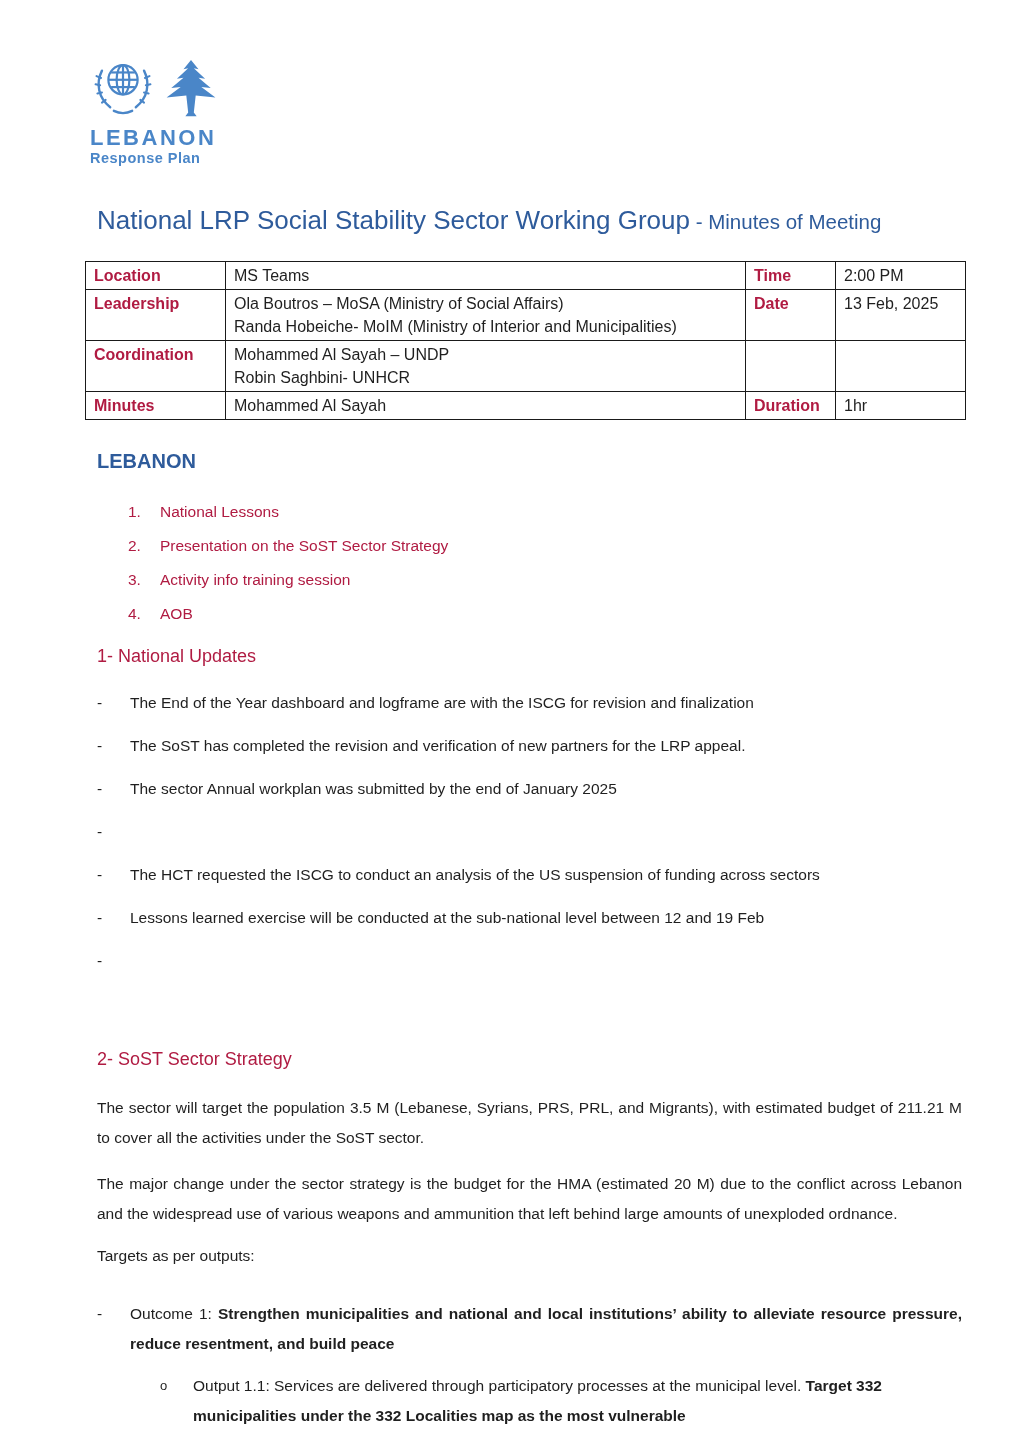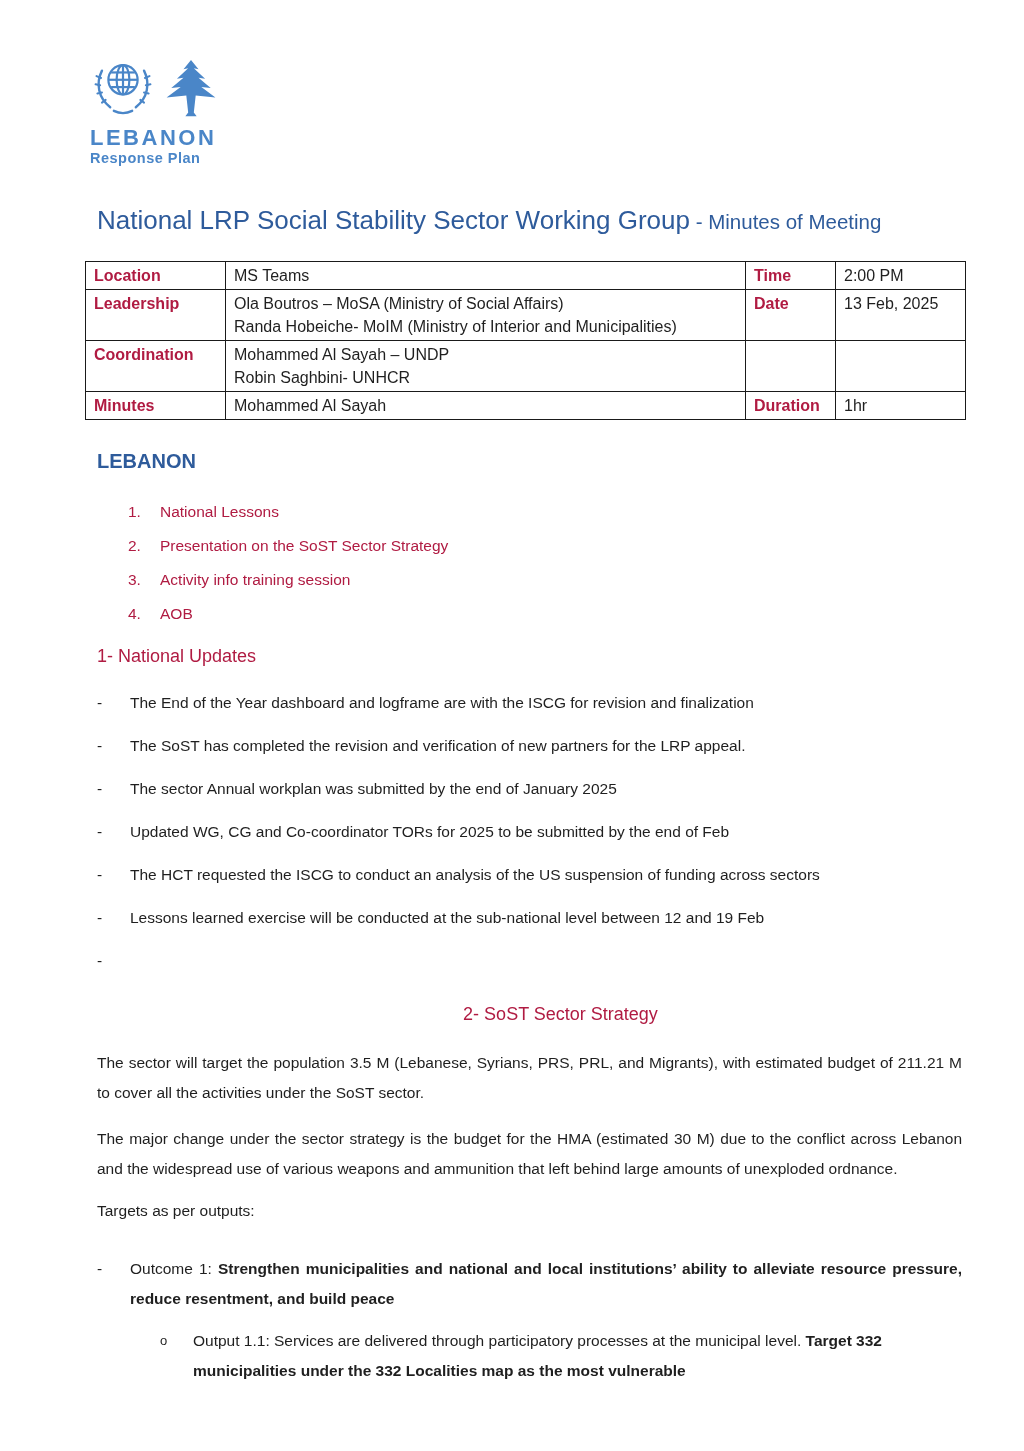--- a/index.html
+++ b/index.html
@@ -55,21 +55,21 @@
   }
   .agenda-list { margin: 27px 0 0 128px; list-style: none; }
   .agenda-item { display: flex; color: #b01b42; font-size: 15.5px; line-height: 21px; margin-bottom: 13px; }
   .agenda-item .num { width: 32px; flex: 0 0 32px; }
 
   
   .sec-h {
     margin: 20px 0 0 97px;
     color: #b01b42; font-weight: 500; font-size: 18px; line-height: 24px;
   }
-  .sec-h.s2 { margin-top: 28px; text-align: center; }
+  .sec-h.s2 { margin-top: 73px; }
 
   .bullets { margin-top: 22px; }
   .bullet { display: flex; margin: 0 62px 17px 97px; font-size: 15.5px; line-height: 26px; }
   .bullet .marker { flex: 0 0 33px; }
   .bullet.outcome { line-height: 30px; margin-top: 28px; margin-bottom: 0; }
   .bullet.outcome .btext { text-align: justify; }
   .bullet.sub { margin-left: 160px; line-height: 30px; margin-top: 12px; margin-bottom: 0; }
   .bullet.sub .marker { flex: 0 0 33px; font-size: 13px; }
 
   .para {
@@ -199,38 +199,37 @@
     <div class="bullet">
         <span class="marker">-</span>
         <span class="btext">The SoST has completed the revision and verification of new partners for the LRP appeal.</span>
       </div>
     <div class="bullet">
         <span class="marker">-</span>
         <span class="btext">The sector Annual workplan was submitted by the end of January 2025</span>
       </div>
     <div class="bullet">
         <span class="marker">-</span>
-        <span class="btext">Updated WG, CG and Co-coordinator TORs for 2025 to be submitted by the end of Feb</span>
       </div>
     <div class="bullet">
         <span class="marker">-</span>
         <span class="btext">The HCT requested the ISCG to conduct an analysis of the US suspension of funding across sectors</span>
       </div>
     <div class="bullet">
         <span class="marker">-</span>
         <span class="btext">Lessons learned exercise will be conducted at the sub-national level between 12 and 19 Feb</span>
       </div>
     <div class="bullet">
         <span class="marker">-</span>
       </div>
   </div>
 
   <h3 class="sec-h s2">2- SoST Sector Strategy</h3>
   <p class="para first">The sector will target the population 3.5 M (Lebanese, Syrians, PRS, PRL, and Migrants), with estimated budget of 211.21 M to cover all the activities under the SoST sector.</p>
-  <p class="para">The major change under the sector strategy is the budget for the HMA (estimated 30 M) due to the conflict across Lebanon and the widespread use of various weapons and ammunition that left behind large amounts of unexploded ordnance.</p>
+  <p class="para">The major change under the sector strategy is the budget for the HMA (estimated 20 M) due to the conflict across Lebanon and the widespread use of various weapons and ammunition that left behind large amounts of unexploded ordnance.</p>
   <p class="para targets">Targets as per outputs:</p>
 
   <div class="bullet outcome">
     <span class="marker">-</span>
     <span class="btext"><span>Outcome 1: </span><b>Strengthen municipalities and national and local institutions’ ability to alleviate resource pressure, reduce resentment, and build peace</b></span>
   </div>
 
   <div class="bullet sub">
     <span class="marker">o</span>
     <span class="btext"><span>Output 1.1: Services are delivered through participatory processes at the municipal level. </span><b>Target 332 municipalities under the 332 Localities map as the most vulnerable</b></span>

